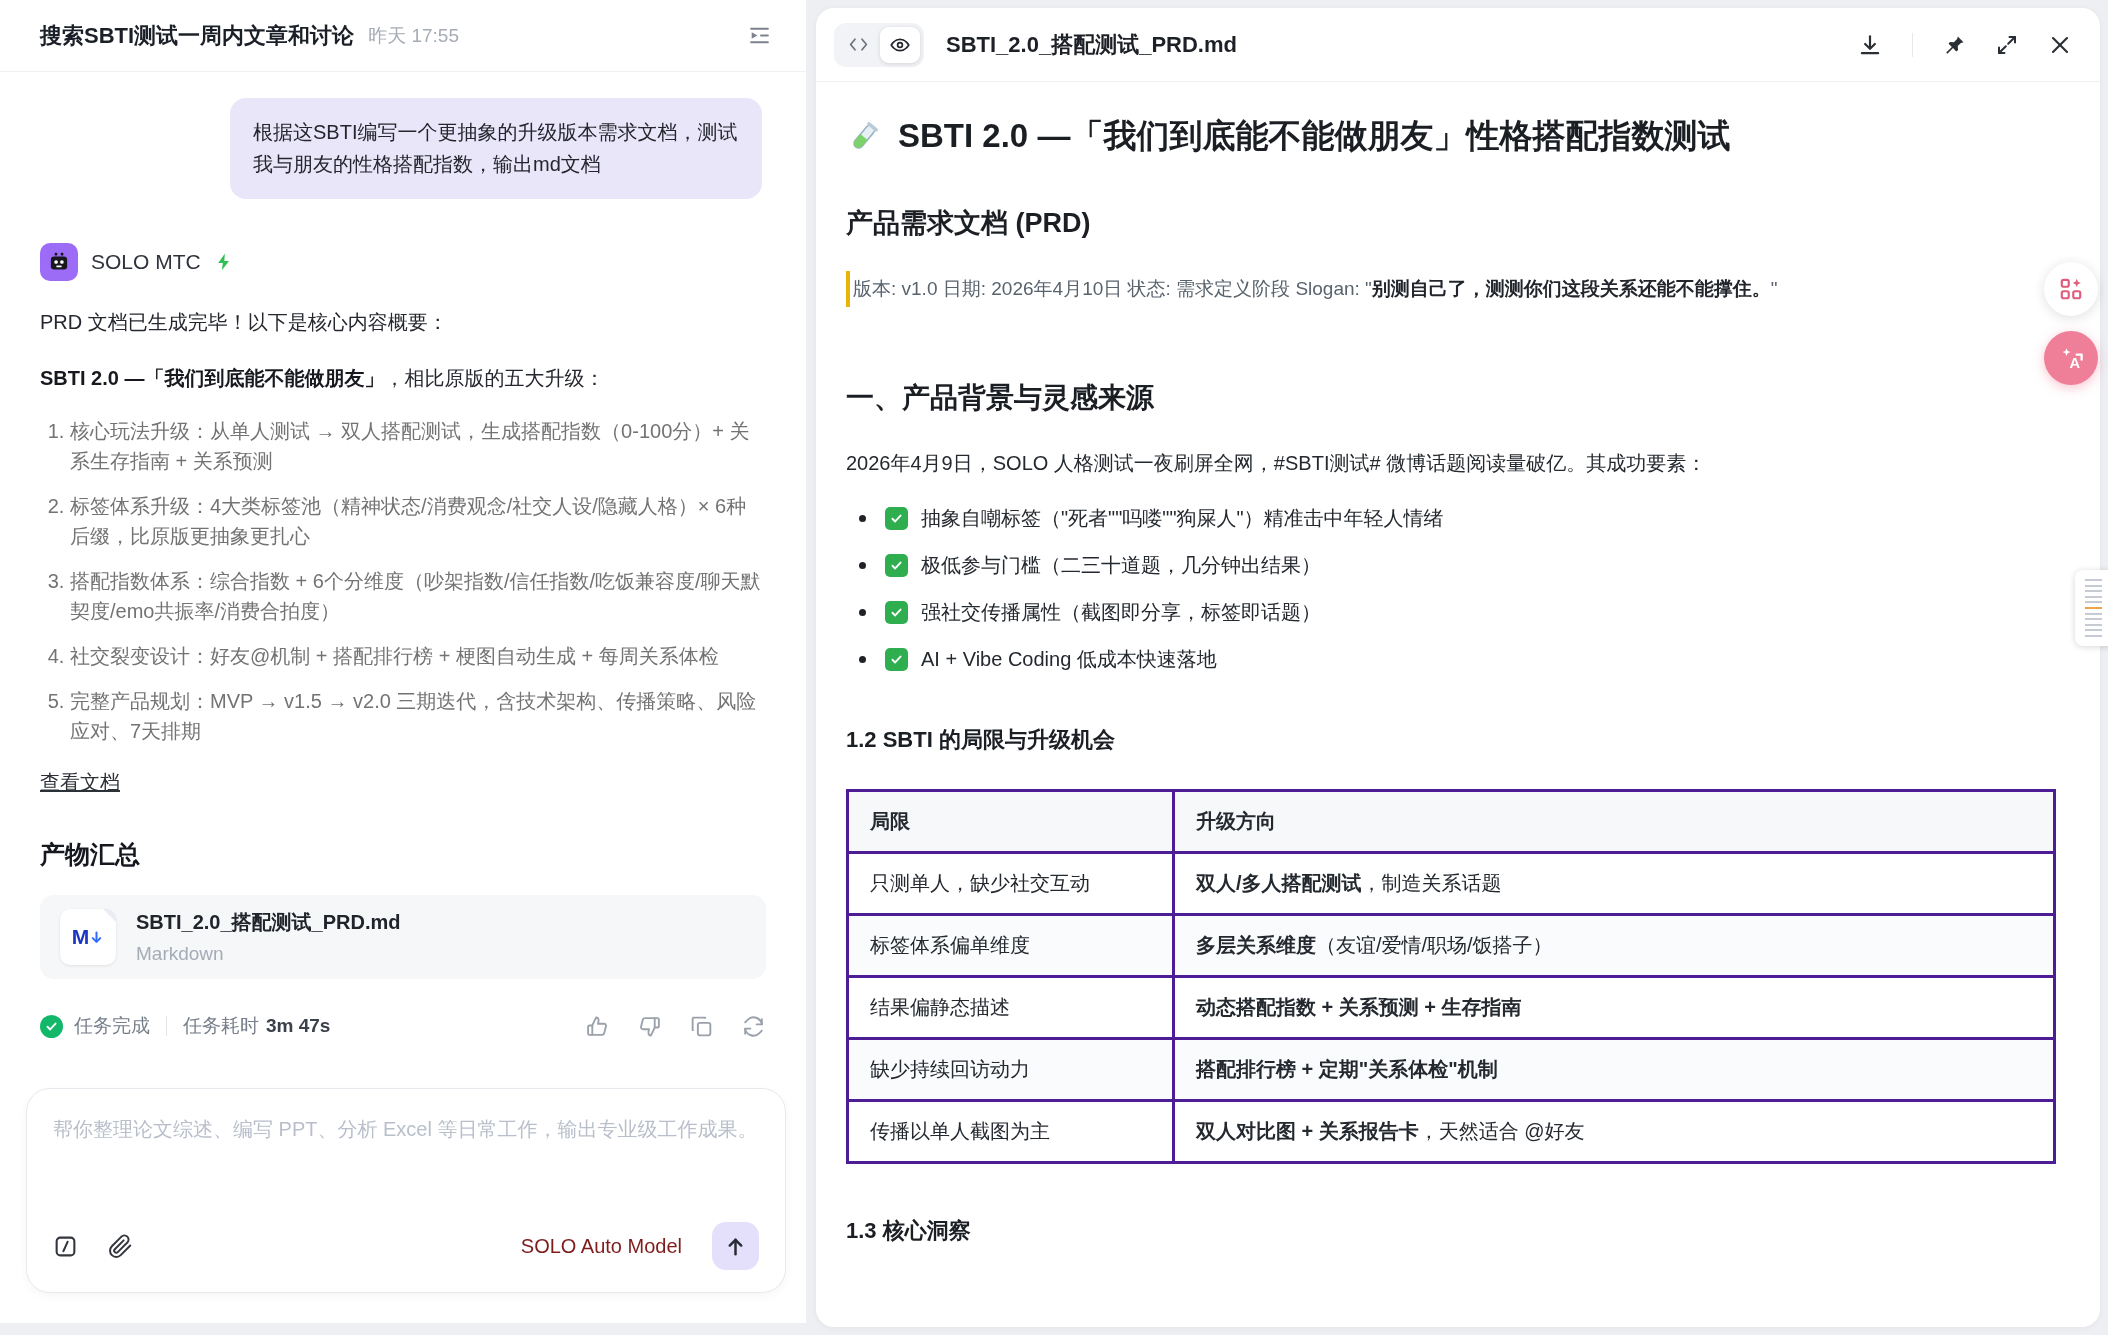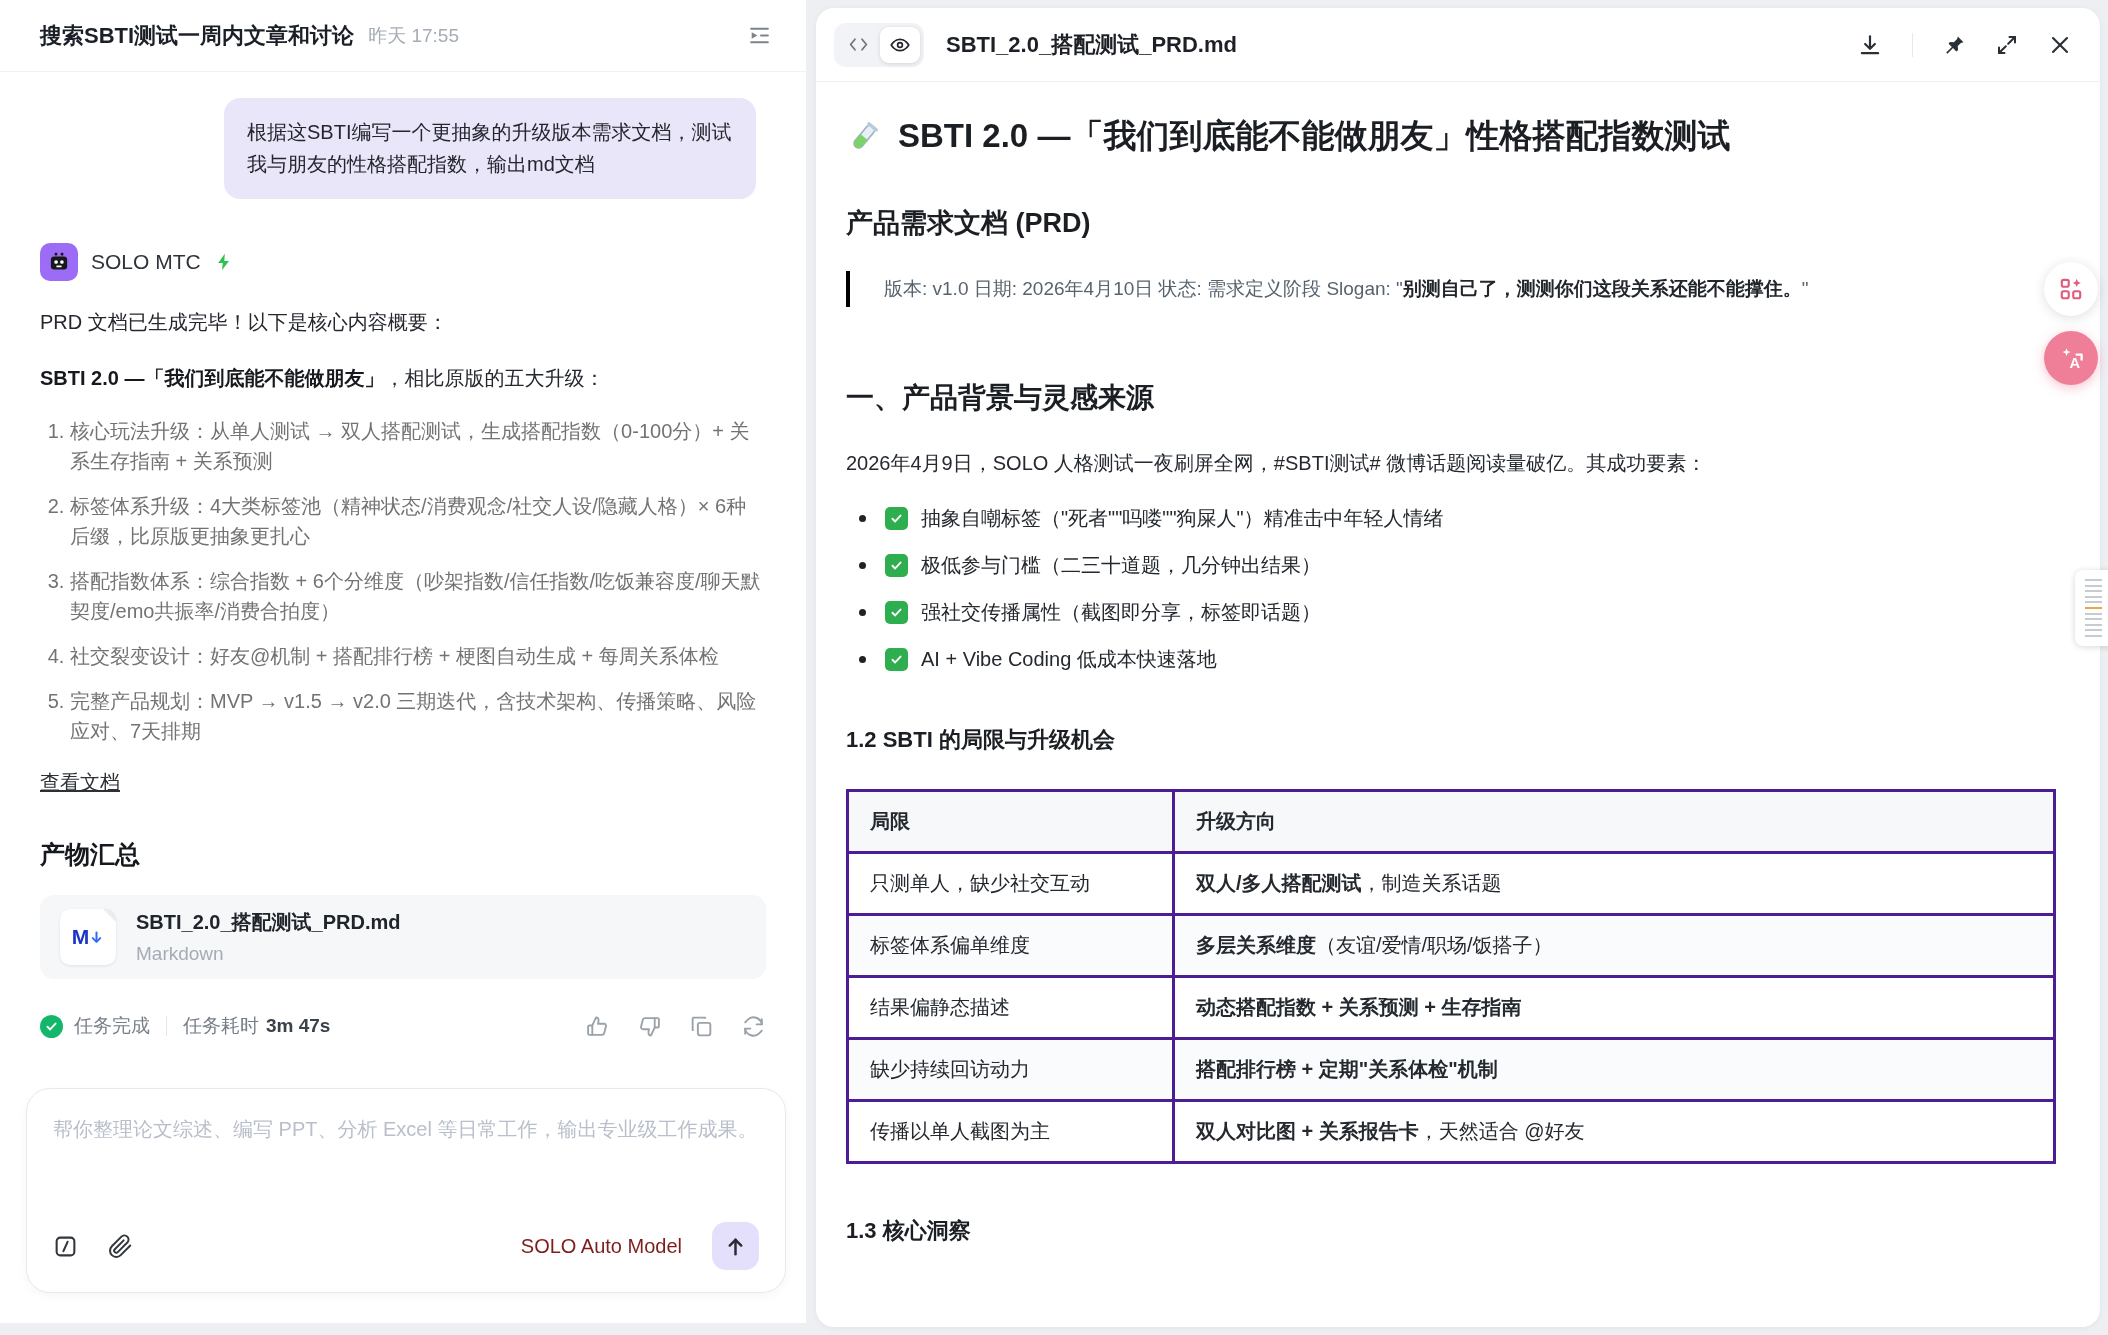--- a/index.html
+++ b/index.html
@@ -13,21 +13,21 @@
   svg { display:block; }
 
   
   .left-panel { position:absolute; left:0; top:0; width:806px; height:1323px; background:#fff; display:flex; flex-direction:column; }
   .lp-header { flex:none; height:72px; padding:0 34px 0 40px; display:flex; align-items:center; border-bottom:1px solid #f0f1f4; }
   .lp-title { font-size:22px; font-weight:bold; color:#1b1f27; }
   .lp-time { font-size:19px; color:#a6acb6; margin-left:14px; }
   .lp-collapse { margin-left:auto; color:#7c838d; cursor:pointer; }
 
   .lp-scroll { flex:1; padding:0 40px; overflow:hidden; }
-  .user-bubble { margin:26px 10px 0 auto; max-width:532px; background:#eae6fa; border-radius:16px; padding:19px 23px; font-size:20px; line-height:1.58; color:#23262d; }
+  .user-bubble { margin:26px 4px 0 auto; max-width:532px; background:#eae6fa; border-radius:16px; padding:19px 23px; font-size:20px; line-height:1.58; color:#23262d; }
   .assistant-row { margin-top:44px; display:flex; align-items:center; gap:13px; }
   .avatar { width:38px; height:38px; border-radius:10px; background:#9d6cf6; display:flex; align-items:center; justify-content:center; }
   .assistant-name { font-size:21px; color:#2f333c; font-weight:500; }
   .details-row { margin-top:24px; display:flex; align-items:center; gap:9px; font-size:19px; color:#6f7681; cursor:pointer; }
   .intro { margin-top:28px; font-size:20px; color:#24272e; }
   .summary { margin-top:27px; font-size:20px; line-height:1.55; color:#24272e; }
   .summary b { color:#17191e; }
   .upgrades { margin-top:22px; padding-left:30px; font-size:20px; line-height:1.5; color:#737373; }
   .upgrades li { margin-bottom:15px; }
   .doc-link { display:inline-block; margin-top:8px; font-size:20px; color:#2c3037; text-decoration:underline; cursor:pointer; }
@@ -59,21 +59,21 @@
   .toggle-btn { width:40px; height:36px; display:flex; align-items:center; justify-content:center; border-radius:9px; color:#6e757f; cursor:pointer; }
   .toggle-btn.active { background:#fff; box-shadow:0 1px 4px rgba(31,35,41,.14); color:#23262c; }
   .rc-title { margin-left:22px; font-size:22px; font-weight:bold; color:#1d2026; }
   .rc-actions { margin-left:auto; display:flex; align-items:center; gap:29px; color:#2a2e35; }
   .rc-actions > span { cursor:pointer; }
   .rc-vdiv { width:1px; height:24px; background:#e5e8ec; }
 
   .doc { flex:1; overflow:hidden; padding:0 44px 0 30px; color:#24292f; }
   .doc-h1 { margin-top:32px; font-size:33px; font-weight:bold; color:#1b1f24; display:flex; align-items:center; gap:16px; }
   .doc-h2 { margin-top:46px; font-size:27px; font-weight:bold; color:#1b1f24; }
-  .doc-quote { margin-top:30px; border-left:4px solid #000000; padding:3px 0 3px 34px; font-size:19px; line-height:1.6; color:#59636e; }
+  .doc-quote { margin-top:30px; border-left:4px solid #eab308; padding:3px 0 3px 3px; font-size:19px; line-height:1.6; color:#59636e; }
   .doc-quote b { color:#22262c; }
   .doc-section { margin-top:72px; font-size:28px; font-weight:bold; color:#1b1f24; }
   .doc-h3 { margin-top:52px; font-size:22px; font-weight:bold; color:#1b1f24; }
   .doc-p { margin-top:30px; font-size:20px; line-height:1.6; }
   .checklist { margin-top:26px; list-style:none; }
   .checklist li { display:flex; align-items:center; margin-bottom:20px; font-size:20px; }
   .checklist .bullet { flex:none; width:7px; height:7px; border-radius:50%; background:#1f2328; margin:0 19px 0 13px; }
   .checklist .check { flex:none; width:23px; height:23px; border-radius:5px; background:#2fae50; display:flex; align-items:center; justify-content:center; margin-right:13px; }
   .doc-table { margin-top:34px; width:100%; border-collapse:collapse; font-size:20px; }
   .doc-table th, .doc-table td { border:3px solid #4c1d95; padding:16px 21px; text-align:left; vertical-align:middle; }

